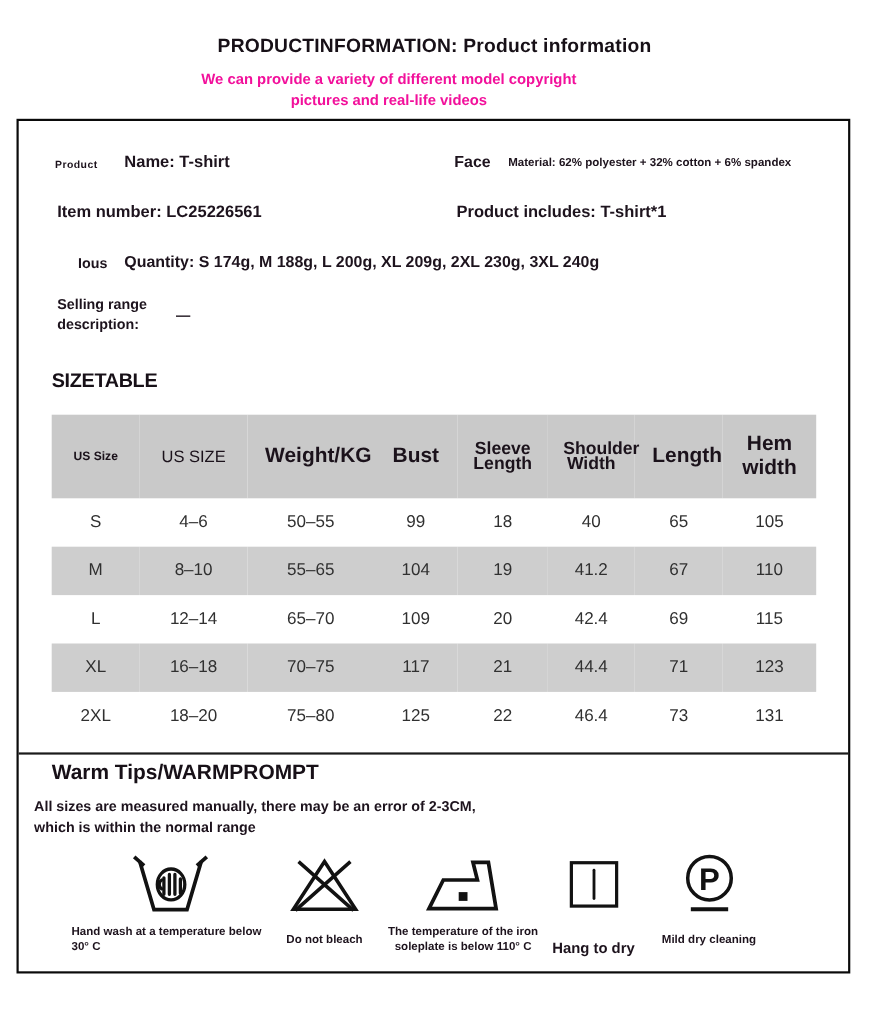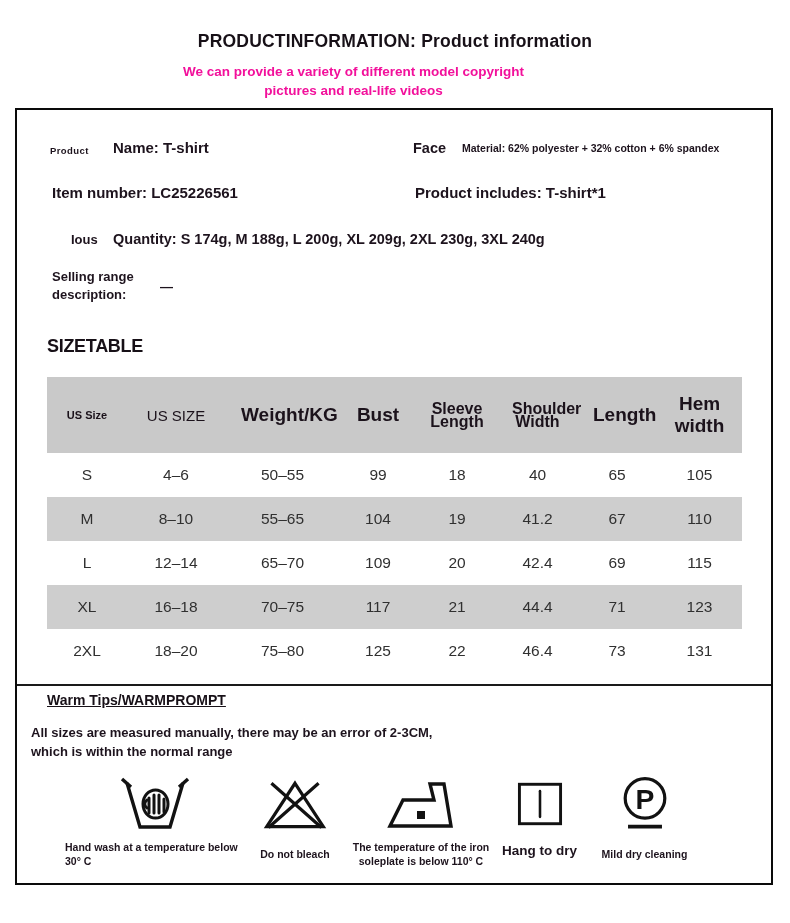--- a/index.html
+++ b/index.html
@@ -38,26 +38,26 @@
     height:44px;text-align:center;vertical-align:middle;
     font-size:15.5px;font-weight:400;color:#303030;padding:0;
   }
   table.size tr.alt td{background:#cecece;}
   .h0{font-size:11px;font-weight:700;}
   .h1{font-size:15px;font-weight:400;color:#3a3a3a;}
   .h2,.h3,.h6,.h7{font-size:19px;font-weight:700;}
   .h4,.h5{font-size:16px;font-weight:700;line-height:13px;padding:0 14px !important;}
   td.c0{font-size:14px;}
   .divider{position:absolute;left:0;top:574px;width:754px;border-top:2px solid #1a1a1a;}
-  .warm-heading{font-size:14px;font-weight:700;color:#171017;text-decoration:underline;}
+  .warm-heading{font-size:19px;font-weight:700;color:#171017;}
   .warm-body{font-size:13px;font-weight:700;line-height:19px;}
   .care-item{position:absolute;top:663px;text-align:center;}
   .care-item .iconbox{height:62px;display:flex;align-items:center;justify-content:center;}
   .care-label{font-size:10.5px;font-weight:700;line-height:14px;margin-top:5px;}
-  .care-label.big{font-size:13.5px;margin-top:9px;}
+  .care-label.big{font-size:13.5px;margin-top:20px;}
   .care-label.leftalign{text-align:left;}
   svg .st{stroke:#121212;stroke-width:3.4;fill:none;}
   svg .stc{stroke:#121212;stroke-width:3;fill:none;stroke-linecap:round;}
 </style>
 </head>
 <body>
 
 <div class="page-title">PRODUCTINFORMATION: Product information</div>
 <div class="page-subtitle">
   <span>We can provide a variety of different model copyright</span><br>

